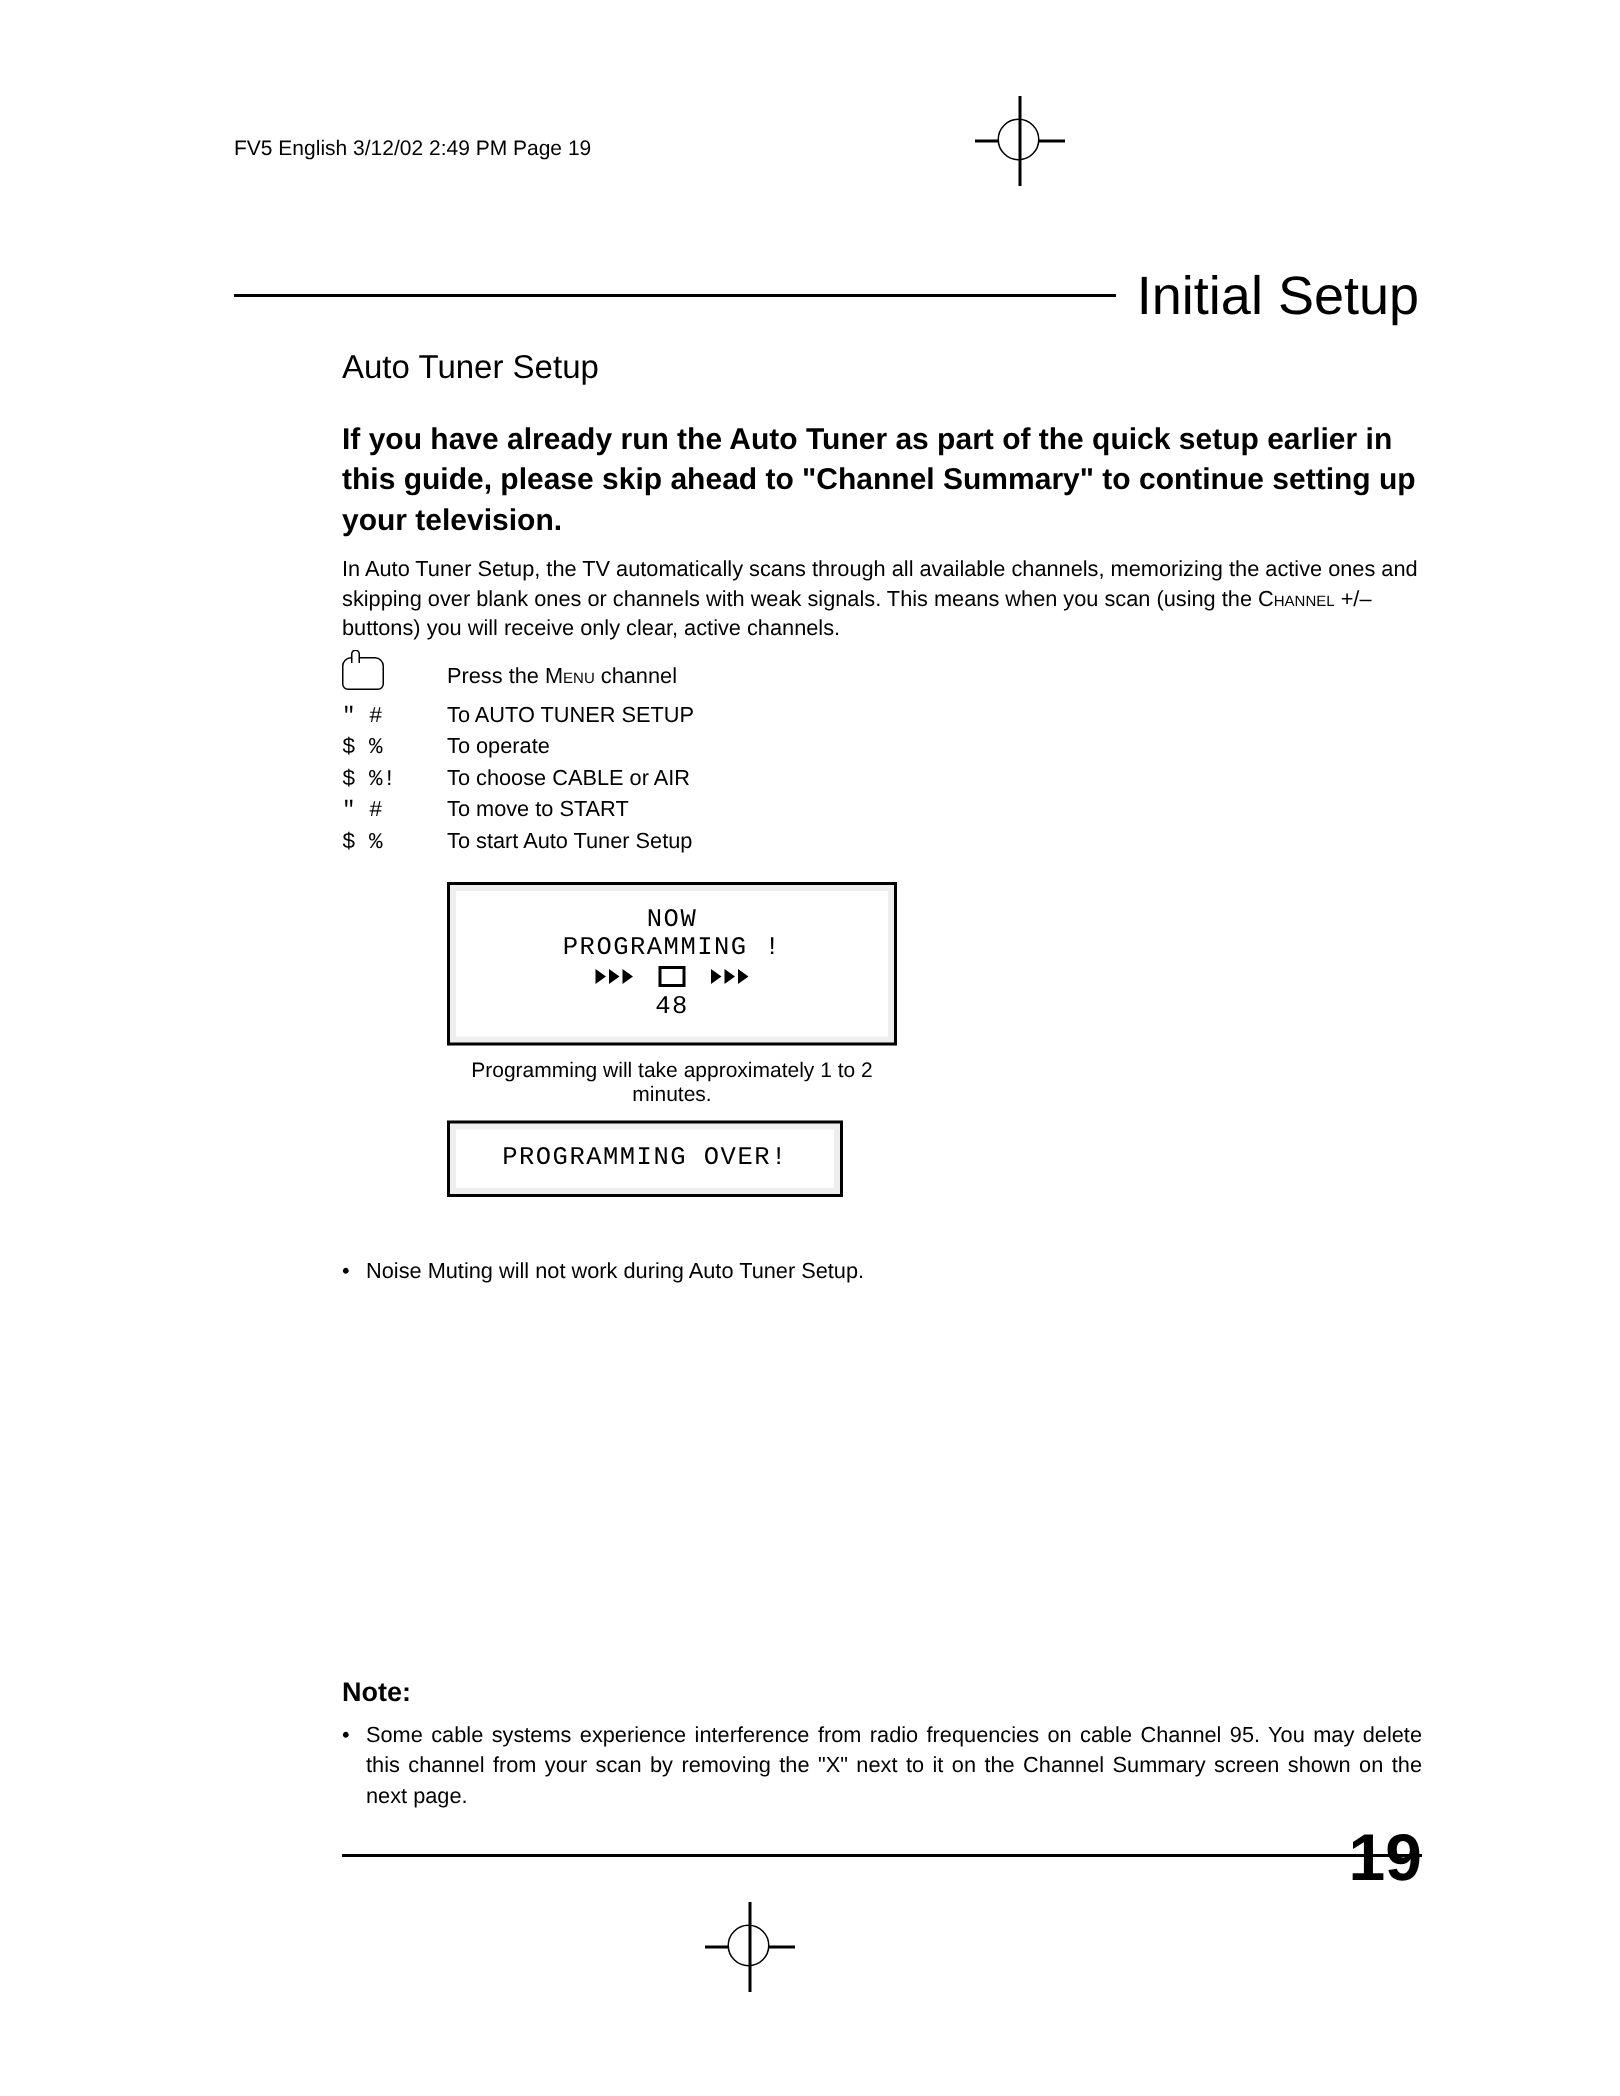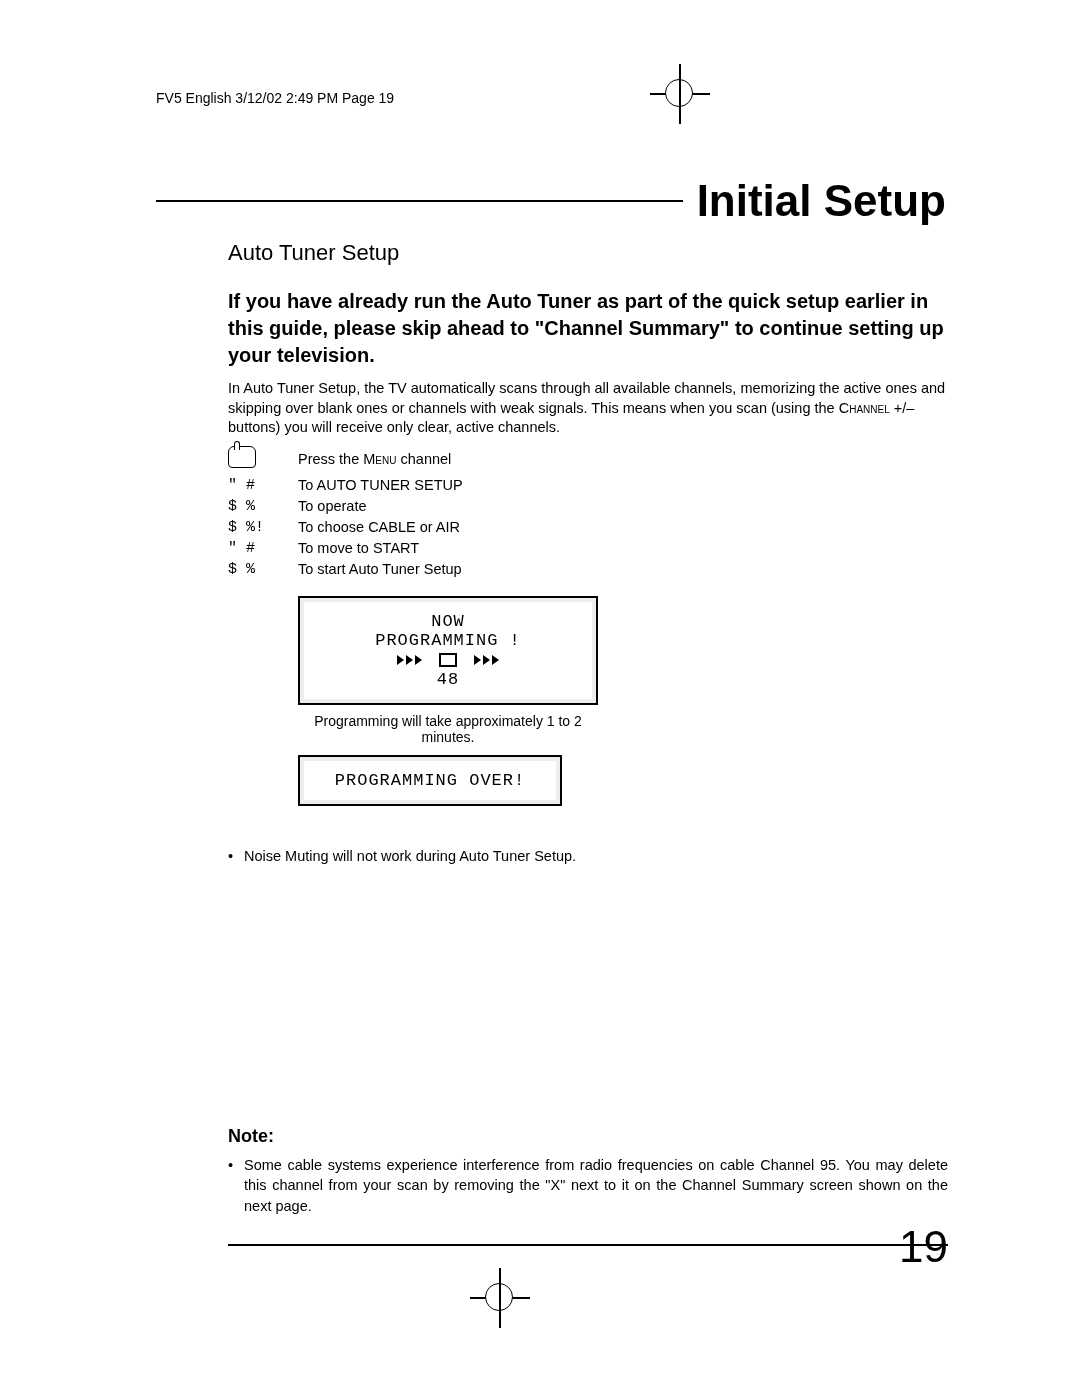--- a/index.html
+++ b/index.html
@@ -13,21 +13,21 @@
     width: 800px;
   }
 
   .slug {
     font-size: 14px;
     margin-bottom: 70px;
   }
   .title-wrap { display:flex; width:100%; align-items:center; }
   .title-wrap .spacer1 { width: 58px; border-top:2px solid #000; }
   .title-wrap .spacer2 { flex:1; border-top:2px solid #000; }
-  .title-wrap h1 { margin: 0 10px 0 10px; font-size:44px; font-weight:700; }
+  .title-wrap h1 { margin: 0 10px 0 10px; font-size:36px; font-weight:400; }
 
   .content { margin-left: 72px; width: 720px; }
 
   h2.section { font-size: 22px; font-weight: 400; margin: 14px 0 22px; }
 
   p.bold-intro { font-size: 20px; font-weight:700; line-height:1.35; margin-bottom: 10px; }
   p.body { font-size: 14.5px; line-height:1.35; margin-bottom: 8px; }
 
   .smallcaps { font-variant: small-caps; }
 
@@ -62,21 +62,21 @@
 
   .osd2 { width:264px; margin: 0 0 40px 70px; }
 
   .bullet { font-size:14.5px; line-height:1.4; margin: 4px 0; display:flex; }
   .bullet .b { width:16px; flex:0 0 16px; }
   .bullet .t { flex:1; text-align:justify; }
 
   h3.note { font-size:18px; font-weight:700; margin: 260px 0 8px; }
 
   .page-number {
-    position:absolute; right:0; bottom:-26px; font-size:44px; font-weight:400;
+    position:absolute; right:0; bottom:-26px; font-size:44px; font-weight:700;
   }
   .foot-rule {
     border-top:2px solid #000; margin-top: 20px;
   }
 
   
   .reg-top, .reg-bottom {
     position:absolute; left:50%; width:0;
   }
   .reg-top { top:64px; }

